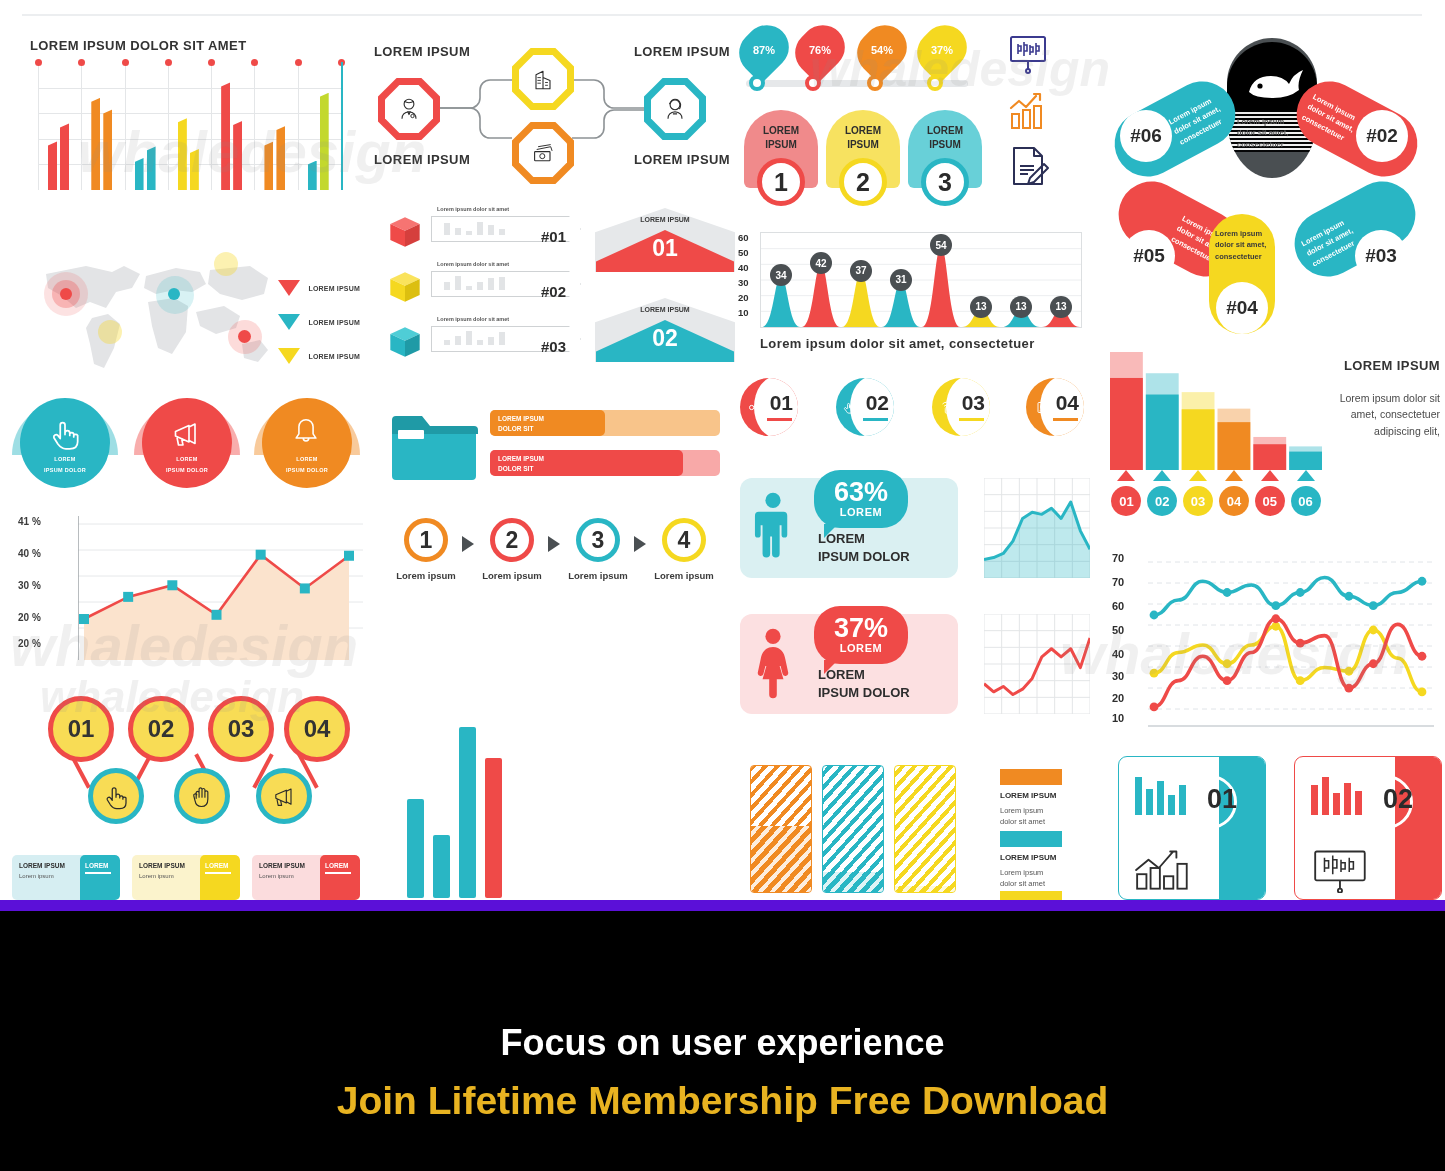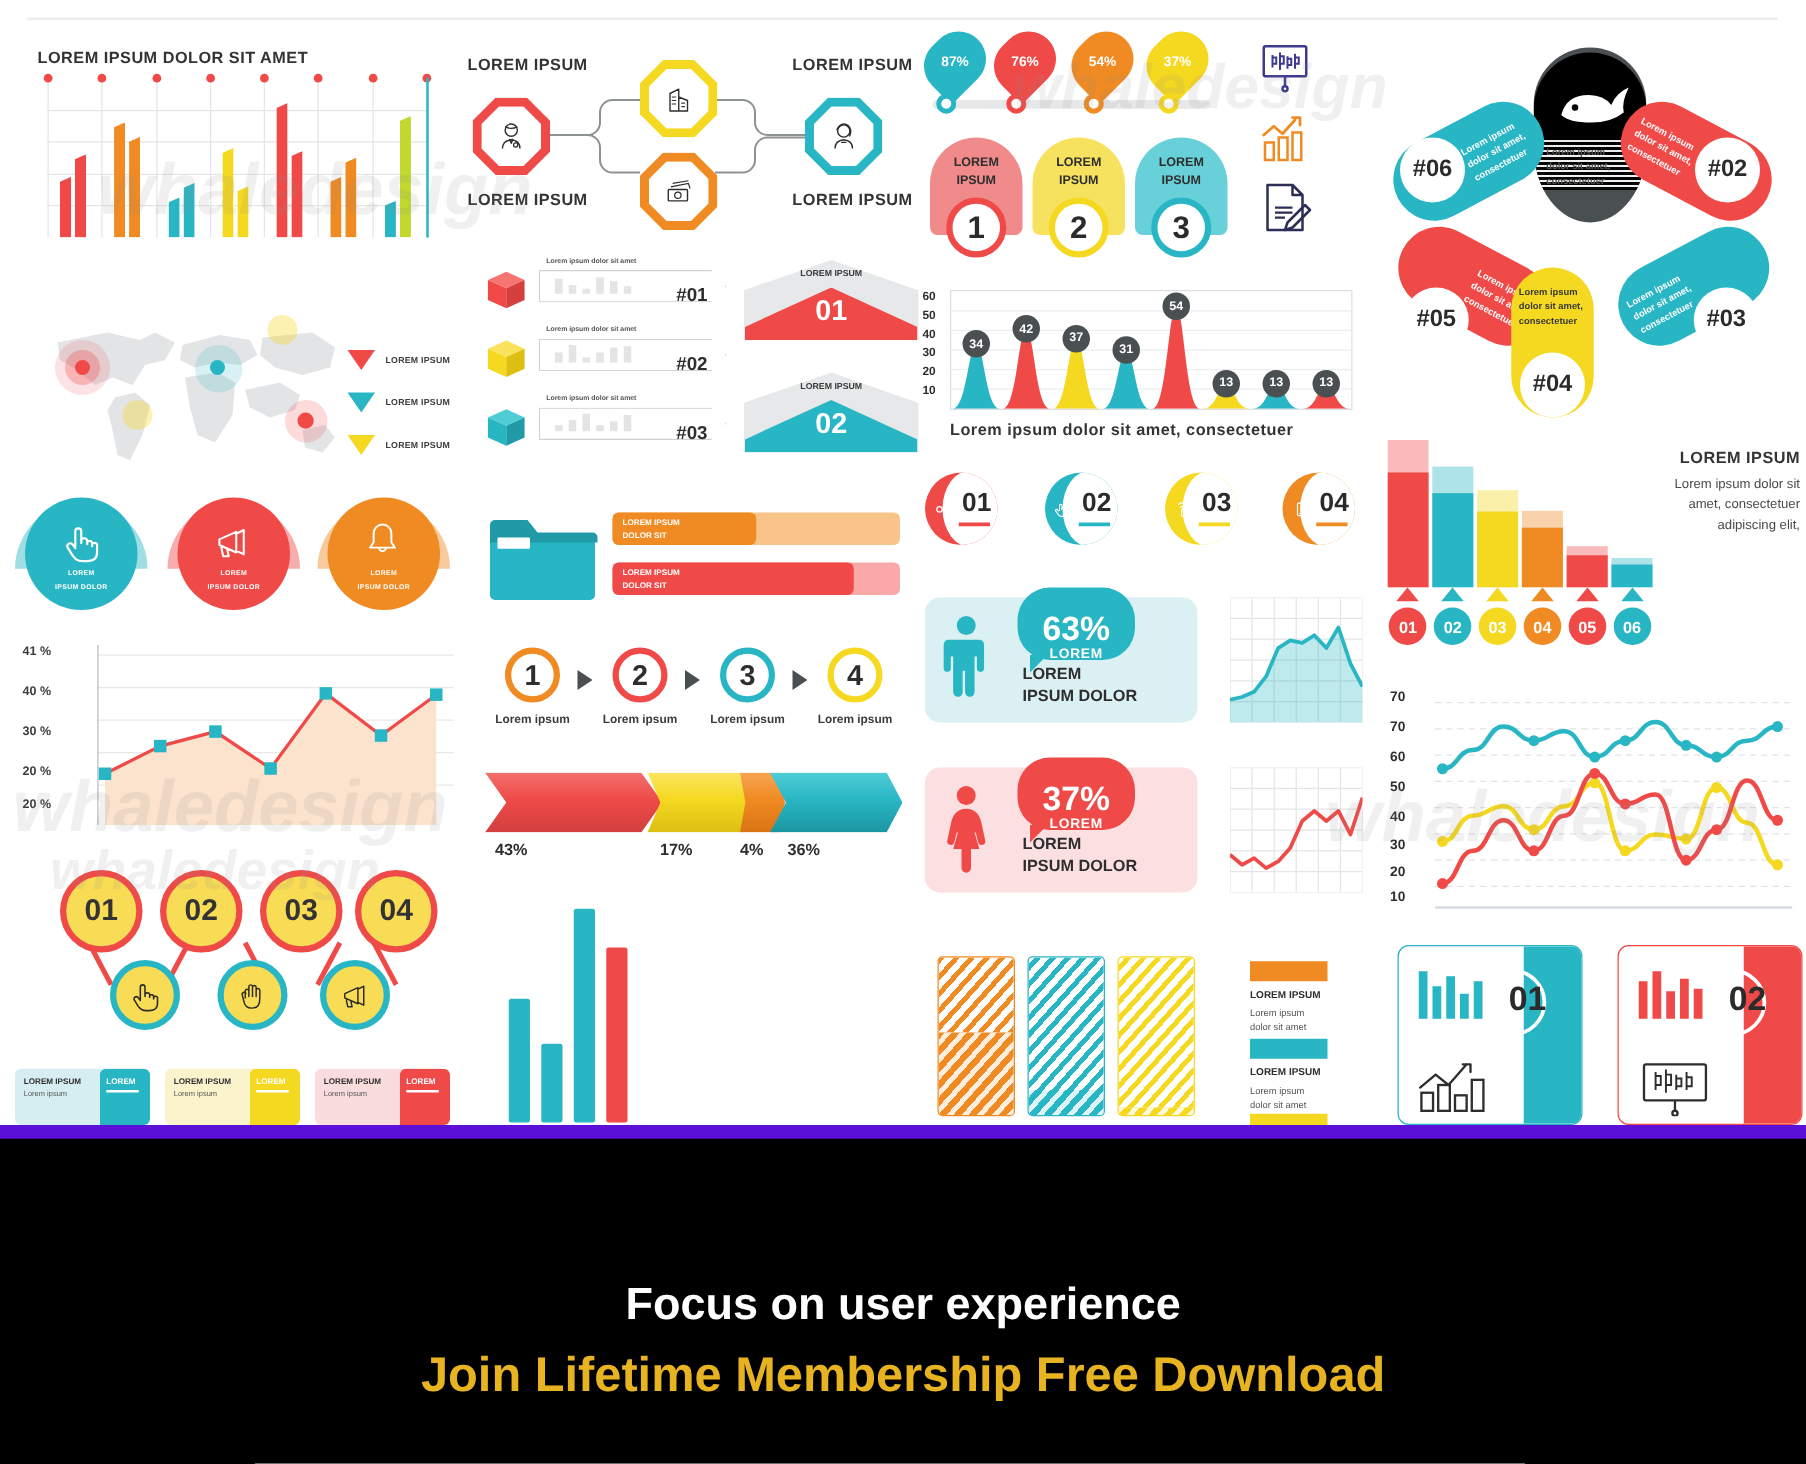--- a/index.html
+++ b/index.html
@@ -148,21 +148,21 @@
   #sw4 { left:740px; top:378px; width:345px; height:62px; }
   .sw { position:absolute; width:58px; height:58px; border-radius:50%; overflow:hidden; }
   .swlens { position:absolute; right:-2px; top:-2px; width:46px; height:62px; background:#fff; border-radius:50% 0 0 50%; }
   .swnum { position:absolute; right:5px; top:13px; font-size:21px; font-weight:bold; color:#2b2b2b; }
   .swul { position:absolute; right:6px; top:40px; width:25px; height:3px; }
 
   
   #gender { left:740px; top:470px; width:350px; height:250px; }
   .gpanel { position:absolute; left:0; width:218px; height:100px; border-radius:12px; }
   .gbubble { position:absolute; border-radius:26px; color:#fff; text-align:center; }
-  .gpct { font-size:27px; font-weight:bold; line-height:1; padding-top:20px; }
+  .gpct { font-size:27px; font-weight:bold; line-height:1; padding-top:9px; }
   .glor { font-size:11px; font-weight:bold; letter-spacing:.6px; }
   .gtxt { position:absolute; font-size:13px; font-weight:bold; color:#2e2e2e; line-height:1.35; }
   .gchart { position:absolute; right:0; width:106px; height:100px; background:#fff; }
 
   
   #tubes { left:742px; top:765px; width:350px; height:135px; }
   .tube { position:absolute; top:0; width:62px; height:128px; border-radius:4px; overflow:hidden; }
   .tlegbox { position:absolute; width:62px; height:16px; }
   .tlegh { position:absolute; font-size:8px; font-weight:bold; color:#2e2e2e; }
   .tlegp { position:absolute; font-size:7.5px; color:#555; line-height:1.5; }
@@ -562,33 +562,20 @@
     <div class="stepc" style="left:272px;top:0;border-color:#f5d820;">
         <span>4</span>
       </div>
 
     <div class="steplbl" style="left:-7px;">Lorem ipsum</div>
     <div class="steplbl" style="left:79px;">Lorem ipsum</div>
     <div class="steplbl" style="left:165px;">Lorem ipsum</div>
     <div class="steplbl" style="left:251px;">Lorem ipsum</div>
   </div>
 
-  <div class="blk" id="arrows">
-    <div class="arw" style="left:0;width:142px;background:linear-gradient(180deg,#f26f6d 0%,#ef4a48 45%,#d23f3d 100%);"></div>
-    <div class="arwpct" style="left:8px;">43%</div>
-
-    <div class="arw" style="left:130px;width:86px;background:linear-gradient(180deg,#fae560 0%,#f5d820 45%,#dbbf12 100%);"></div>
-    <div class="arwpct" style="left:140px;">17%</div>
-
-    <div class="arw" style="left:204px;width:36px;background:linear-gradient(180deg,#f8a352 0%,#f08a22 45%,#d87414 100%);"></div>
-    <div class="arwpct" style="left:204px;">4%</div>
-
-    <div class="arw" style="left:228px;width:106px;background:linear-gradient(180deg,#4fcdd6 0%,#29b6c4 45%,#1b96a2 100%);"></div>
-    <div class="arwpct" style="left:242px;">36%</div>
-  </div>
 
   <div class="blk" id="minibars">
     <div class="mb" style="left:2px;height:99px;background:#29b6c4;"></div>
     <div class="mb" style="left:28px;height:63px;background:#29b6c4;"></div>
     <div class="mb" style="left:54px;height:171px;background:#29b6c4;"></div>
     <div class="mb" style="left:80px;height:140px;background:#ef4a48;"></div>
   </div>
 
 
   <div class="blk" id="pins">
@@ -887,21 +874,21 @@
           <rect x="71.66666666666667" y="57.25359999999999" width="32.833333333333336" height="60.74640000000001" fill="#f5d820"></rect>
           <rect x="107.5" y="56.64" width="32.833333333333336" height="61.36" fill="#f08a22" opacity=".38"></rect>
           <rect x="107.5" y="70.13919999999999" width="32.833333333333336" height="47.860800000000005" fill="#f08a22"></rect>
           <rect x="143.33333333333334" y="84.96" width="32.833333333333336" height="33.040000000000006" fill="#ef4a48" opacity=".38"></rect>
           <rect x="143.33333333333334" y="92.22879999999999" width="32.833333333333336" height="25.771200000000007" fill="#ef4a48"></rect>
           <rect x="179.16666666666669" y="94.4" width="32.833333333333336" height="23.6" fill="#29b6c4" opacity=".38"></rect>
           <rect x="179.16666666666669" y="99.592" width="32.833333333333336" height="18.408" fill="#29b6c4"></rect>
         </svg></div>
     <div class="desctxt" style="top:6px;width:120px;">
       <div class="ttl">LOREM IPSUM</div>
-      <div style="font-size:10.5px;color:#4a4a4a;line-height:1.55;margin-top:6px;">Lorem ipsum dolor sit amet, consectetuer adipiscing elit,</div>
+      <div style="font-size:10.5px;color:#4a4a4a;line-height:1.55;margin-top:17px;">Lorem ipsum dolor sit amet, consectetuer adipiscing elit,</div>
     </div>
     <div id="descfoot" style="position:absolute;left:0;top:118px;width:215px;height:58px;">
         <div class="dtri" style="position: absolute; left: 7.41667px; top: 0px; border-bottom: 11px solid rgb(239, 74, 72);"></div>
         <div class="dcirc" style="position: absolute; left: 1.41667px; top: 16px; background: rgb(239, 74, 72);">01</div>
         <div class="dtri" style="position: absolute; left: 43.25px; top: 0px; border-bottom: 11px solid rgb(41, 182, 196);"></div>
         <div class="dcirc" style="position: absolute; left: 37.25px; top: 16px; background: rgb(41, 182, 196);">02</div>
         <div class="dtri" style="position: absolute; left: 79.0833px; top: 0px; border-bottom: 11px solid rgb(245, 216, 32);"></div>
         <div class="dcirc" style="position: absolute; left: 73.0833px; top: 16px; background: rgb(245, 216, 32);">03</div>
         <div class="dtri" style="position: absolute; left: 114.917px; top: 0px; border-bottom: 11px solid rgb(240, 138, 34);"></div>
         <div class="dcirc" style="position: absolute; left: 108.917px; top: 16px; background: rgb(240, 138, 34);">04</div>

